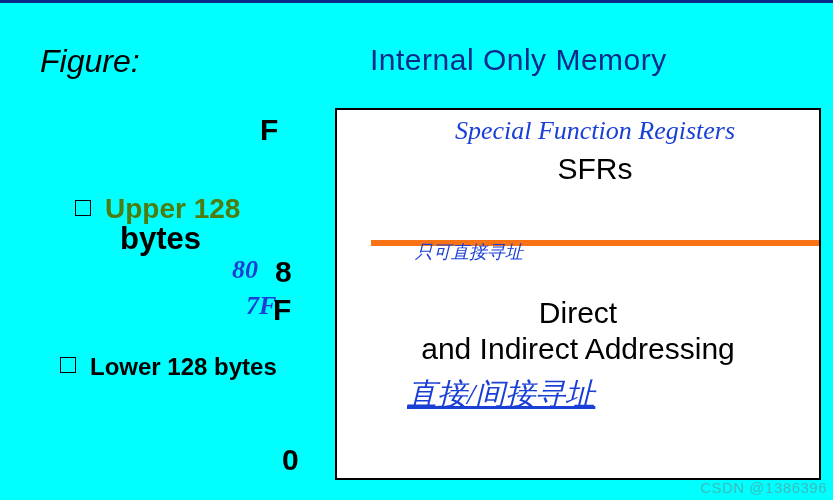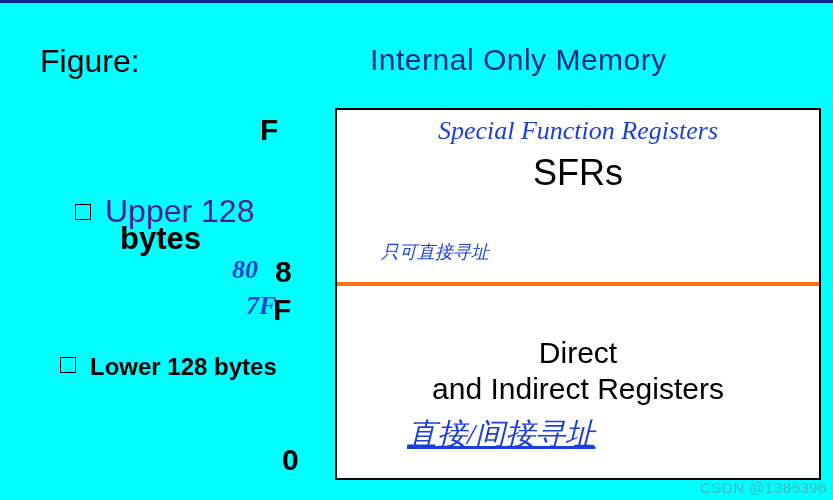--- a/index.html
+++ b/index.html
@@ -7,38 +7,39 @@
   body {
     background: #00ffff;
     border-top: 3px solid #0a2a8a;
     font-family: Arial, Helvetica, sans-serif;
     position: relative;
   }
   .figure-label {
     position: absolute;
     top: 40px;
     left: 40px;
+    font-style: italic;
     font-size: 32px;
     color: #000;
   }
   .title {
     position: absolute;
     top: 40px;
     left: 370px;
     font-size: 30px;
     color: #0a2a8a;
     letter-spacing: 0.5px;
   }
   .left-upper-bullet {
     position: absolute;
     top: 190px;
     left: 75px;
-    font-size: 32px;
-    font-weight: normal;
-    color: #4c1d95;
+    font-size: 28px;
+    font-weight: bold;
+    color: #4d7c0f;
   }
   .left-upper-bullet .sq { display:inline-block; width:16px; height:16px; border:1px solid #000; margin-right:14px; vertical-align:2px; }
   .left-upper-sub {
     position: absolute;
     top: 218px;
     left: 120px;
     font-size: 31px;
     font-weight: bold;
     color: #000;
   }
@@ -88,38 +89,39 @@
   .mem-box {
     position: absolute;
     top: 105px;
     left: 335px;
     width: 486px;
     height: 372px;
     background: #ffffff;
     border: 2px solid #000;
   }
   .mem-upper {
-    height: 176px;
-    border-bottom: 4px solid #f97316;
+    height: 136px;
+    border-bottom: 6px solid #f97316;
     position: relative;
     text-align: center;
+    margin-left: 34px;
   }
   .mem-lower {
     height: 184px;
     position: relative;
     text-align: center;
   }
   .hand-note {
     font-family: "Comic Sans MS", "Segoe Script", cursive;
     color: #1a3fd6;
     font-size: 26px;
     font-style: italic;
   }
   .sfr-hand { position:absolute; top:6px; left:0; right:0; }
-  .sfrs-line { position:absolute; top:42px; left:0; right:0; font-size:36px; color:#000; }
+  .sfrs-line { position:absolute; top:42px; left:0; right:0; font-size:30px; color:#000; }
   .direct-only { position:absolute; top:94px; left:0; right:0; font-size:28px; color:#000; }
   .direct-only-hand { position:absolute; top:130px; left:44px; font-size:18px;font-style:italic; }
 
   .lower-line1 { position:absolute; top:50px; left:0; right:0; font-size:30px; color:#000; }
   .lower-line2 { position:absolute; top:86px; left:0; right:0; font-size:30px; color:#000; }
   .lower-hand  { position:absolute; top:128px; left:70px; font-size:30px;text-decoration:underline; }
 
   .watermark {
     position: absolute;
     right: 6px;
@@ -152,18 +154,18 @@
 <div class="addr-00">0</div>
 
 <div class="mem-box">
   <div class="mem-upper">
     <div class="hand-note sfr-hand">Special  Function   Registers</div>
     <div class="sfrs-line">SFRs</div>
     <div class="hand-note direct-only-hand">只可直接寻址</div>
   </div>
   <div class="mem-lower">
     <div class="lower-line1">Direct</div>
-    <div class="lower-line2">and Indirect Registers</div>
+    <div class="lower-line2">and Indirect Addressing</div>
     <div class="hand-note lower-hand">直接/间接寻址</div>
   </div>
 </div>
 
 <div class="watermark">CSDN @1386396</div>
 
 </body></html>

